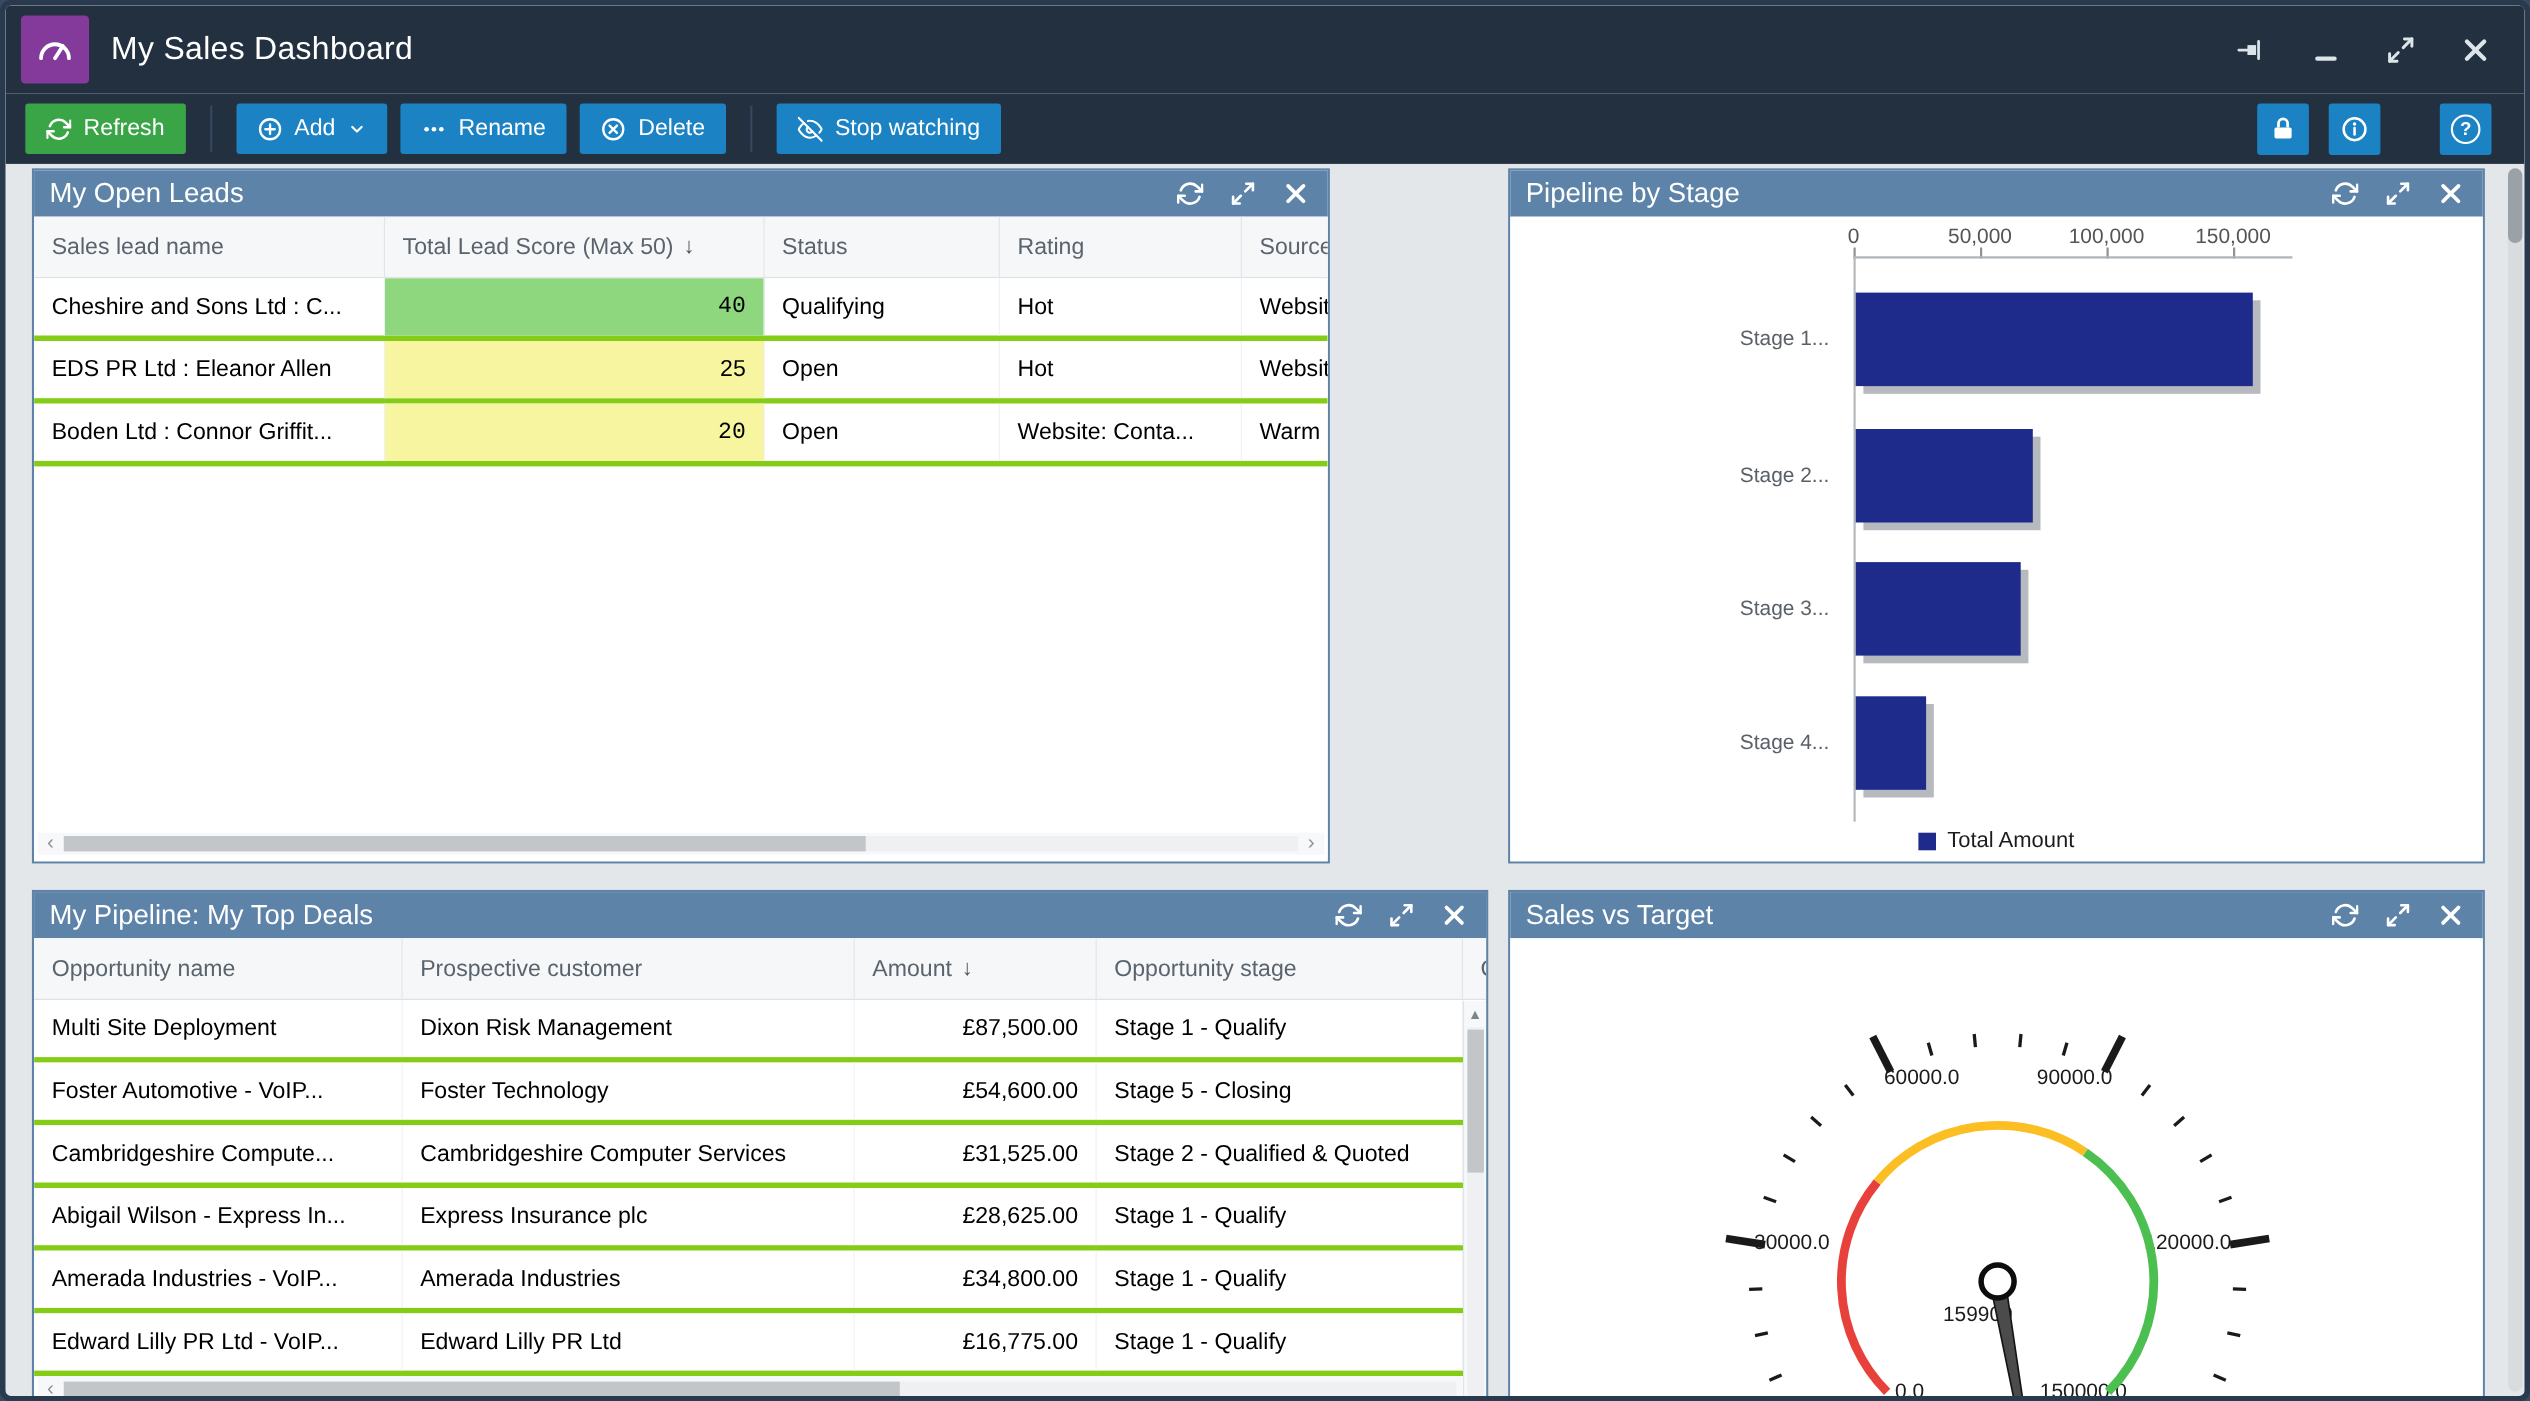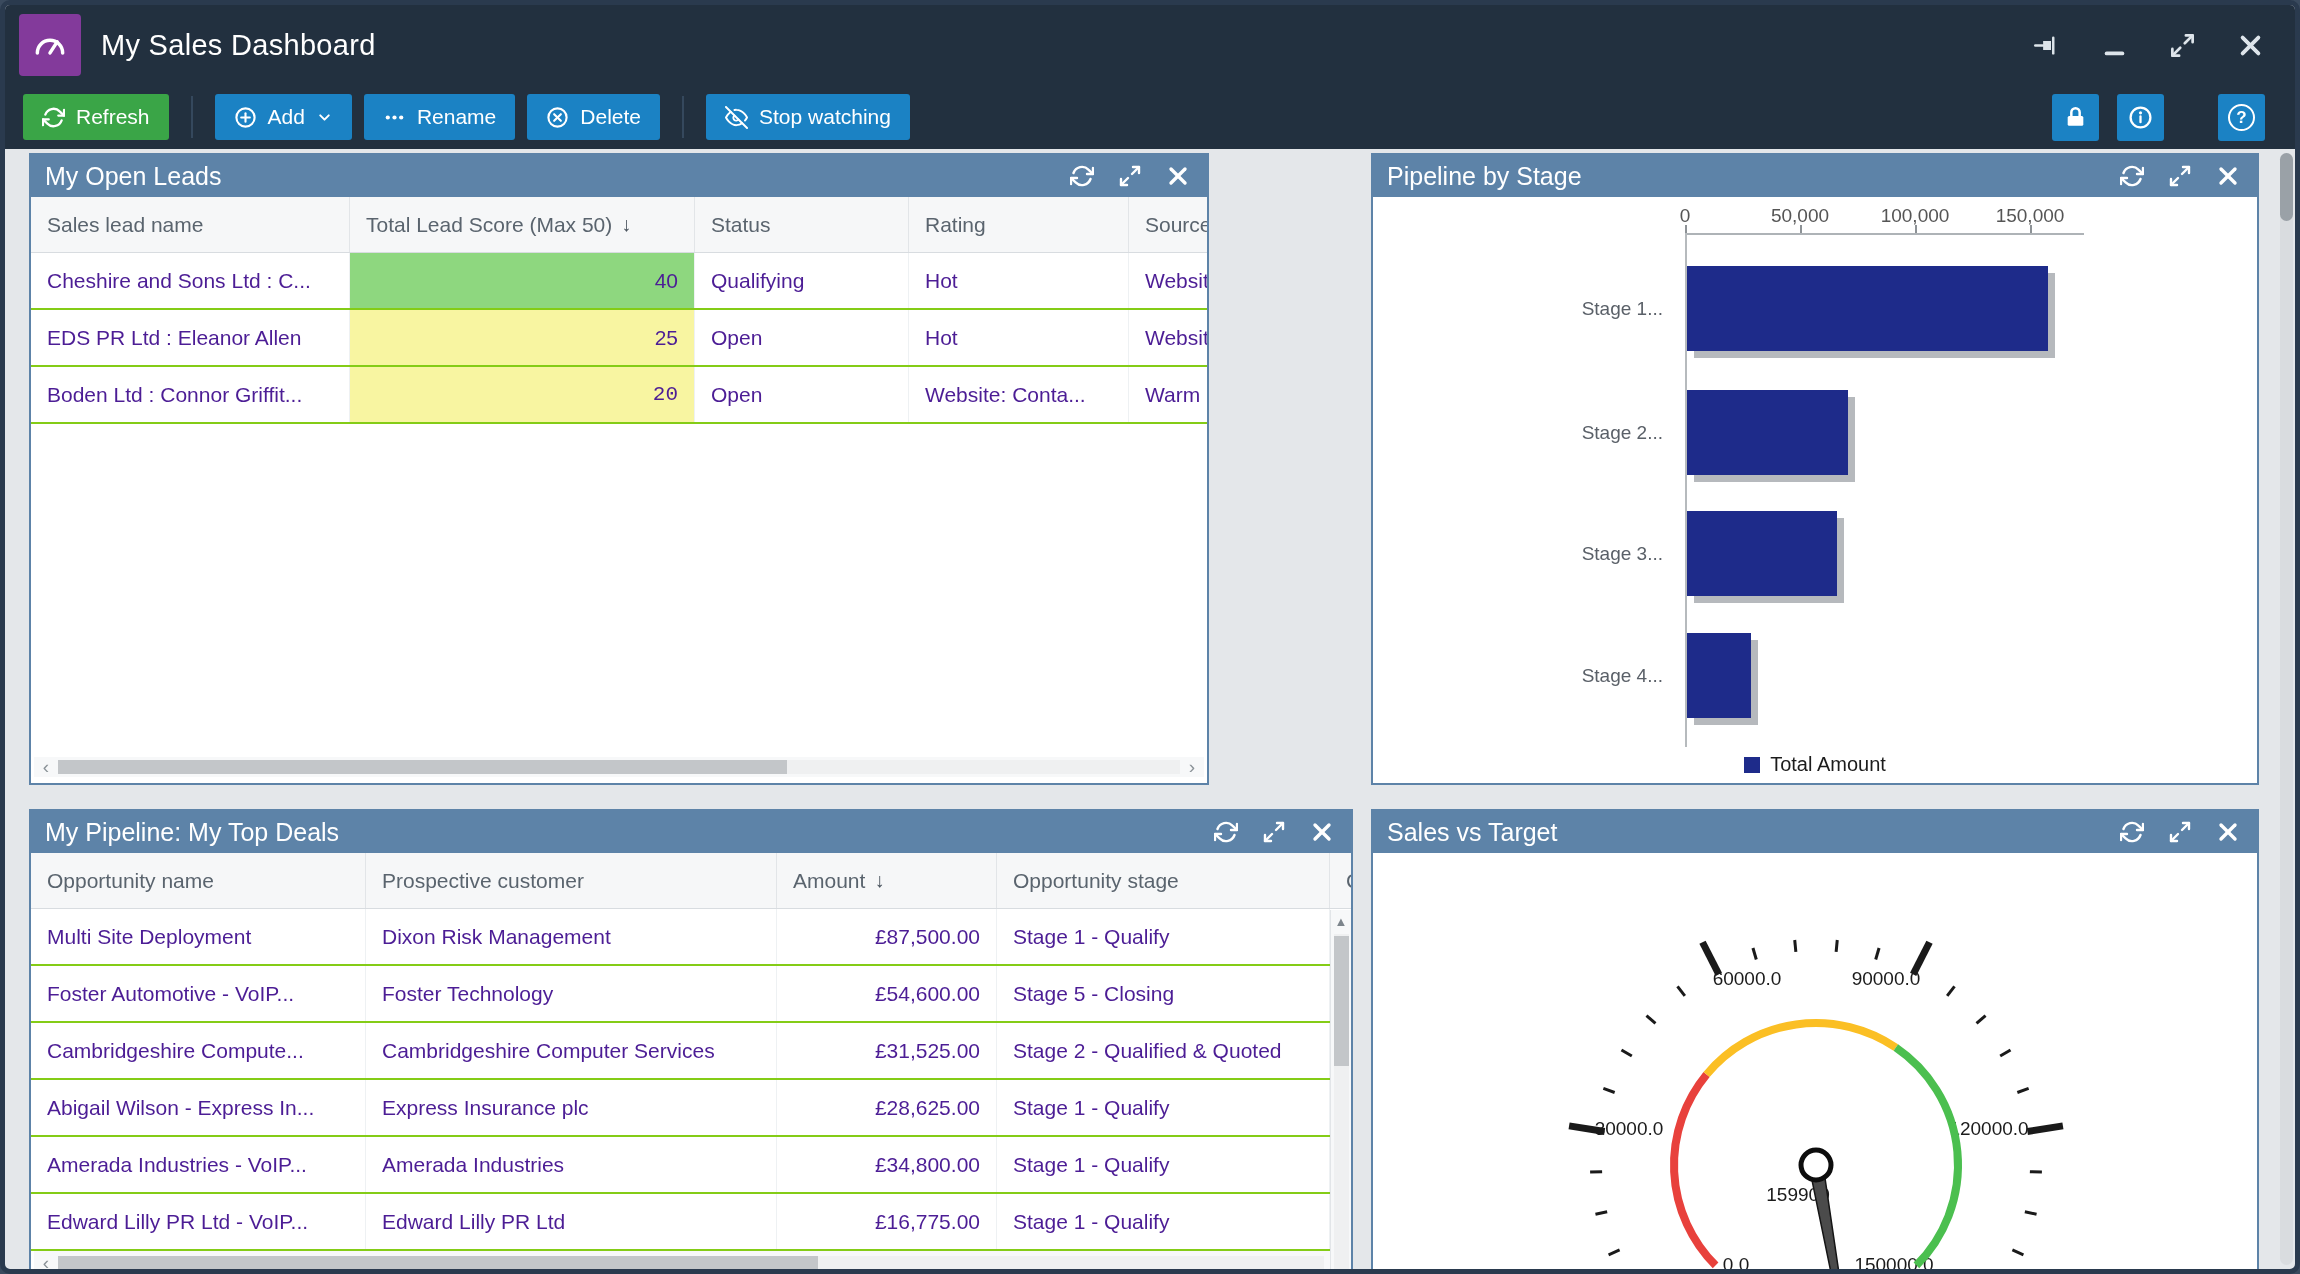--- a/index.html
+++ b/index.html
@@ -45,21 +45,21 @@
   .pbody{flex:1;position:relative;overflow:hidden;background:#fff}
 
   
   .grid{display:grid}
   .leads-grid{grid-template-columns:319px 345px 214px 220px 213px 1fr}
   .deals-grid{grid-template-columns:335px 411px 220px 333px 1fr}
   .thead{height:56px;background:#f6f7f8;border-bottom:1px solid #d8dce0;color:#5a646e;font-size:21px}
   .th{display:flex;align-items:center;padding:0 16px;border-right:1px solid #e2e5e8;gap:9px;white-space:nowrap;overflow:hidden;cursor:pointer}
   .th:last-child{border-right:none}
   .sort{font-size:20px;color:#4a545e}
-  .trow{height:57px;border-bottom:2px solid #84cc16;color:#4c1d95;font-size:21px;background:#fff}
+  .trow{height:57px;border-bottom:5px solid #84cc16;color:#000000;font-size:21px;background:#fff}
   .td{display:flex;align-items:center;padding:0 16px;border-right:1px solid #eef1f3;white-space:nowrap;overflow:hidden}
   .td:last-child{border-right:none}
   .td.num,.td.score{justify-content:flex-end}
 
   
   .hscroll{position:absolute;left:3px;right:3px;bottom:6px;height:20px;display:flex;align-items:center;background:#f7f8f9}
   .hscroll.flow{position:relative;left:auto;right:auto;bottom:auto;margin:0 3px;height:24px}
   .harr{width:24px;text-align:center;color:#8b9298;font-size:19px;line-height:20px;flex:none;cursor:pointer}
   .htrack{flex:1;height:14px;background:#efF0f1;position:relative}
   .hthumb{position:absolute;left:0;top:0;height:14px;width:65%;background:#c3c6c9}
@@ -288,21 +288,21 @@
             <span>Total Lead Score (Max 50)</span>
             <span class="sort">↓</span>
           </div>
           <div class="th">Status</div>
           <div class="th">Rating</div>
           <div class="th">Source</div>
           <div class="th"></div>
         </div>
         <div class="grid trow leads-grid">
           <div class="td">Cheshire and Sons Ltd : C...</div>
-          <div class="td score" style="background: rgb(142, 215, 127);">40</div>
+          <div class="td score" style="background: rgb(142, 215, 127); font-family: Liberation Mono, monospace;">40</div>
           <div class="td">Qualifying</div>
           <div class="td">Hot</div>
           <div class="td">Website: Demo...</div>
           <div class="td"></div>
         </div>
         <div class="grid trow leads-grid">
           <div class="td">EDS PR Ltd : Eleanor Allen</div>
           <div class="td score" style="background: rgb(248, 245, 161);">25</div>
           <div class="td">Open</div>
           <div class="td">Hot</div>

